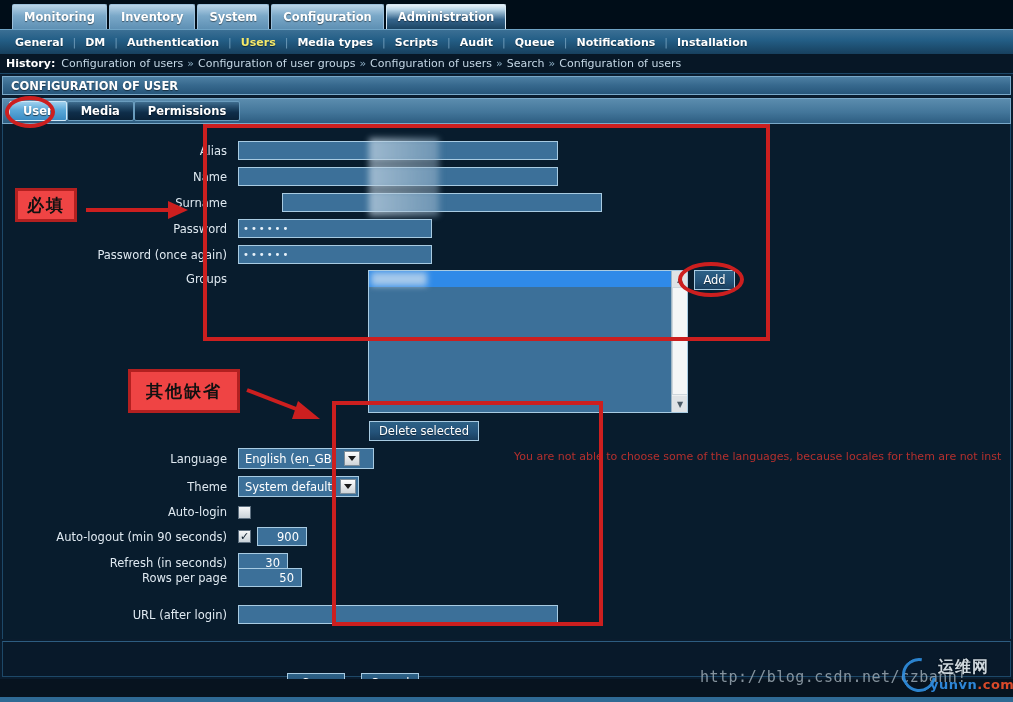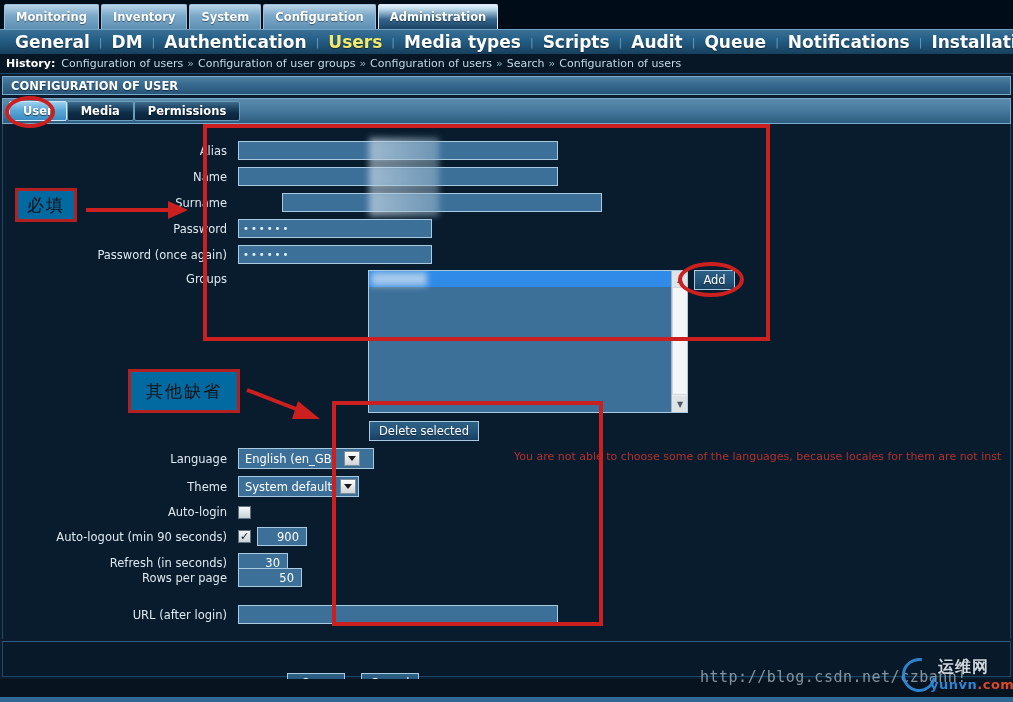--- a/index.html
+++ b/index.html
@@ -14,21 +14,21 @@
     background: #0a1c2e;
     overflow: hidden;
   }
 
   
   .topmenu {
     position: absolute; left: 0; top: 0;
     width: 1013px; height: 29px;
     background: #000d18;
     display: flex; align-items: flex-end;
-    padding-left: 4px;
+    padding-left: 12px;
   }
   .topmenu .mitem {
     height: 25px;
     padding: 0 11px;
     margin-right: 2px;
     display: flex; align-items: center;
     font-size: 11.5px; font-weight: bold;
     color: #ffffff;
     background: linear-gradient(to bottom, #b9d4e8 0%, #7aa8c8 45%, #5e90b4 100%);
     border: 1px solid #9cc0db;
@@ -48,21 +48,21 @@
     position: absolute; left: 0; top: 29px;
     width: 1013px; height: 25px;
     background: linear-gradient(to bottom, #2e6286 0%, #1e4a6b 55%, #143css 100%);
     background: linear-gradient(to bottom, #3a6e93 0%, #245türk 1%, #1d4868 100%);
     background: linear-gradient(to bottom, #3b6f94 0%, #245f87 40%, #17405e 100%);
     display: flex; align-items: center;
     padding-left: 6px;
     border-top: 1px solid #6ea3c5;
   }
   .submenu .sitem {
-    font-size: 17px; font-weight: bold;
+    font-size: 11px; font-weight: bold;
     color: #ffffff; padding: 0 9px;
     text-shadow: 0 1px 1px rgba(0,0,0,.5);
     cursor: pointer; white-space: nowrap;
   }
   .submenu .sitem.active { color: #f5e96a; }
   .submenu .sep { color: #6e9ab8; font-size: 11px; }
 
   
   .history {
     position: absolute; left: 0; top: 54px;
@@ -316,25 +316,25 @@
     pointer-events: none;
   }
   .anno-ellipse {
     position: absolute;
     border: 4px solid #cc1f1f;
     border-radius: 50%;
     pointer-events: none;
   }
   .anno-note {
     position: absolute;
-    background: #0369a1;
+    background: #ef4444;
     border: 3px solid #b32020;
     display: flex; align-items: center; justify-content: center;
     font-family: "DejaVu Sans", "Liberation Sans", sans-serif;
-    font-size: 17px; font-weight: normal;
+    font-size: 17px; font-weight: bold;
     color: #111111;
     letter-spacing: 2px;
   }
   .anno-arrow { position: absolute; pointer-events: none; }
 </style>
 </head>
 <body>
 
 <div id="page">
 

